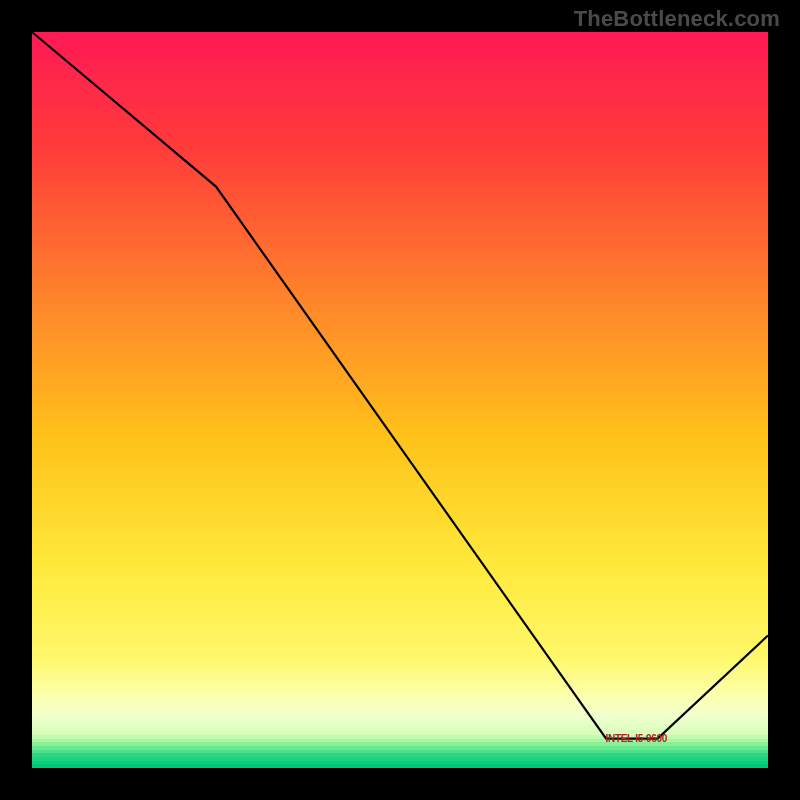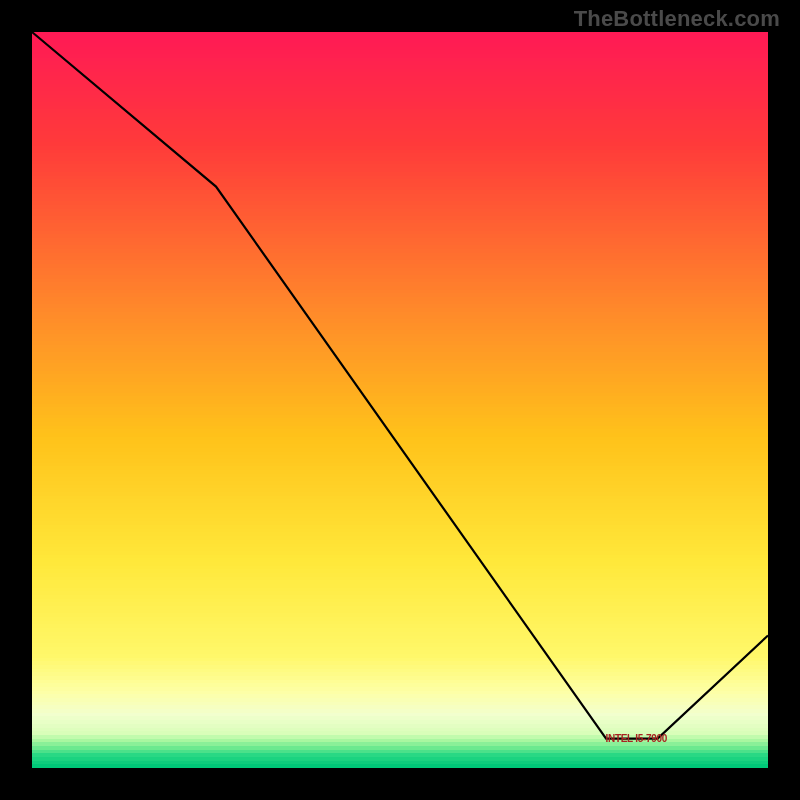--- a/index.html
+++ b/index.html
@@ -271,16 +271,16 @@
         <div class="gradient-band" style="top:721.28px;height:4.28px;background:rgb(41,216,132);"></div>
         <div class="gradient-band" style="top:724.96px;height:4.28px;background:rgb(27,211,128);"></div>
         <div class="gradient-band" style="top:728.64px;height:4.28px;background:rgb(14,205,124);"></div>
         <div class="gradient-band" style="top:732.32px;height:4.28px;background:rgb(0,200,120);"></div>
       </div>
 
     <svg class="curve" viewBox="0 0 736 736" preserveAspectRatio="none">
       <path id="curve-path" d="M 0.0 0.0 L 184.0 154.6 L 574.1 706.6 L 625.6 706.6 L 736.0 603.5" fill="none" stroke="#000000" stroke-width="2.2"></path>
     </svg>
 
-    <div class="marker-label" id="marker-label" style="left: 573.52px; top: 700.56px;">INTEL I5-7900</div>
+    <div class="marker-label" id="marker-label" style="left: 573.52px; top: 700.56px;">INTEL I5-9600</div>
   </div>
 
 </div>
 
 </body></html>

